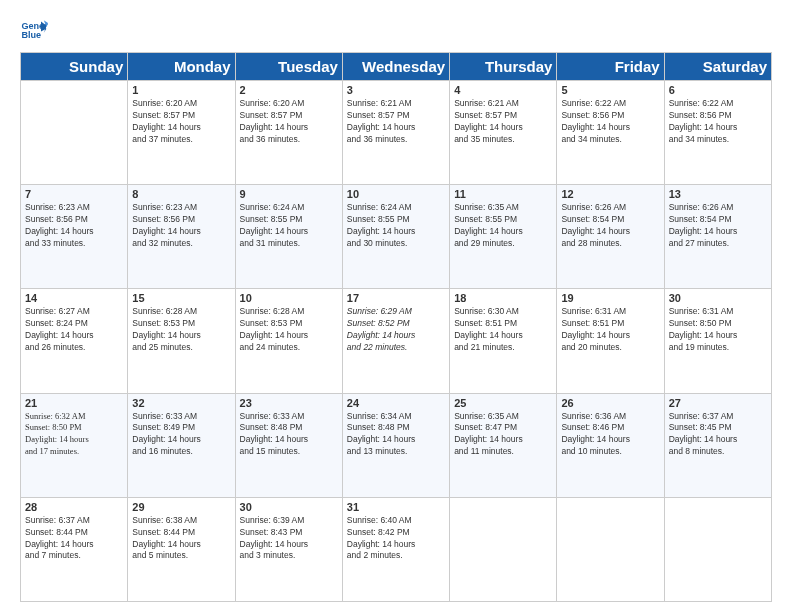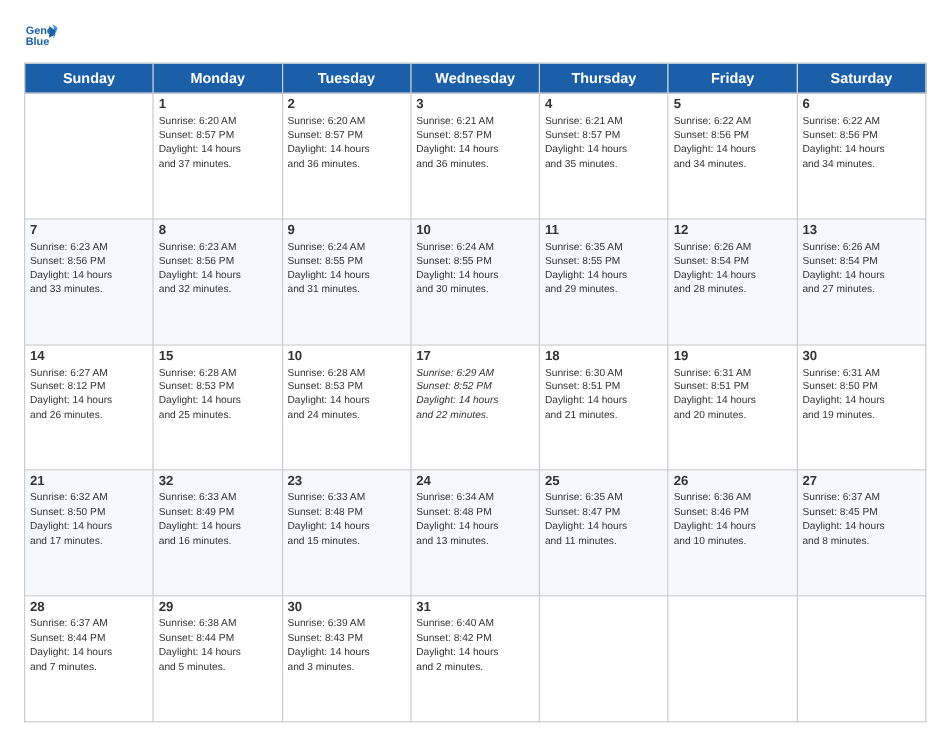--- a/index.html
+++ b/index.html
@@ -48,24 +48,24 @@
     .calendar {
       flex: 1;
       border: 1px solid #ccc;
       border-collapse: collapse;
       width: 100%;
       table-layout: fixed;
     }
     .calendar th {
       background: #1a5fa8;
       color: #fff;
-      font-size: 12px;
+      font-size: 15px;
       font-weight: bold;
       padding: 5px 4px;
-      text-align: center;
+      text-align: right;
       border: 1px solid #ccc;
     }
     .calendar td {
       vertical-align: top;
       border: 1px solid #ccc;
       padding: 3px 4px;
       font-size: 9px;
       color: #333;
       height: 85px;
     }
@@ -218,21 +218,21 @@
             <div class="cell-info" style="white-space: pre-line;">Sunrise: 6:26 AM
 Sunset: 8:54 PM
 Daylight: 14 hours
 and 27 minutes.</div>
           </td>
         </tr>
         <tr>
           <td>
             <span class="day-num">14</span>
             <div class="cell-info" style="white-space: pre-line;">Sunrise: 6:27 AM
-Sunset: 8:12 PM
+Sunset: 8:24 PM
 Daylight: 14 hours
 and 26 minutes.</div>
           </td>
           <td>
             <span class="day-num">15</span>
             <div class="cell-info" style="white-space: pre-line;">Sunrise: 6:28 AM
 Sunset: 8:53 PM
 Daylight: 14 hours
 and 25 minutes.</div>
           </td>
@@ -268,21 +268,21 @@
             <span class="day-num">30</span>
             <div class="cell-info" style="white-space: pre-line;">Sunrise: 6:31 AM
 Sunset: 8:50 PM
 Daylight: 14 hours
 and 19 minutes.</div>
           </td>
         </tr>
         <tr>
           <td>
             <span class="day-num">21</span>
-            <div class="cell-info" style="white-space: pre-line;">Sunrise: 6:32 AM
+            <div class="cell-info" style="white-space: pre-line; font-family: Liberation Serif, serif;">Sunrise: 6:32 AM
 Sunset: 8:50 PM
 Daylight: 14 hours
 and 17 minutes.</div>
           </td>
           <td>
             <span class="day-num">32</span>
             <div class="cell-info" style="white-space: pre-line;">Sunrise: 6:33 AM
 Sunset: 8:49 PM
 Daylight: 14 hours
 and 16 minutes.</div>

